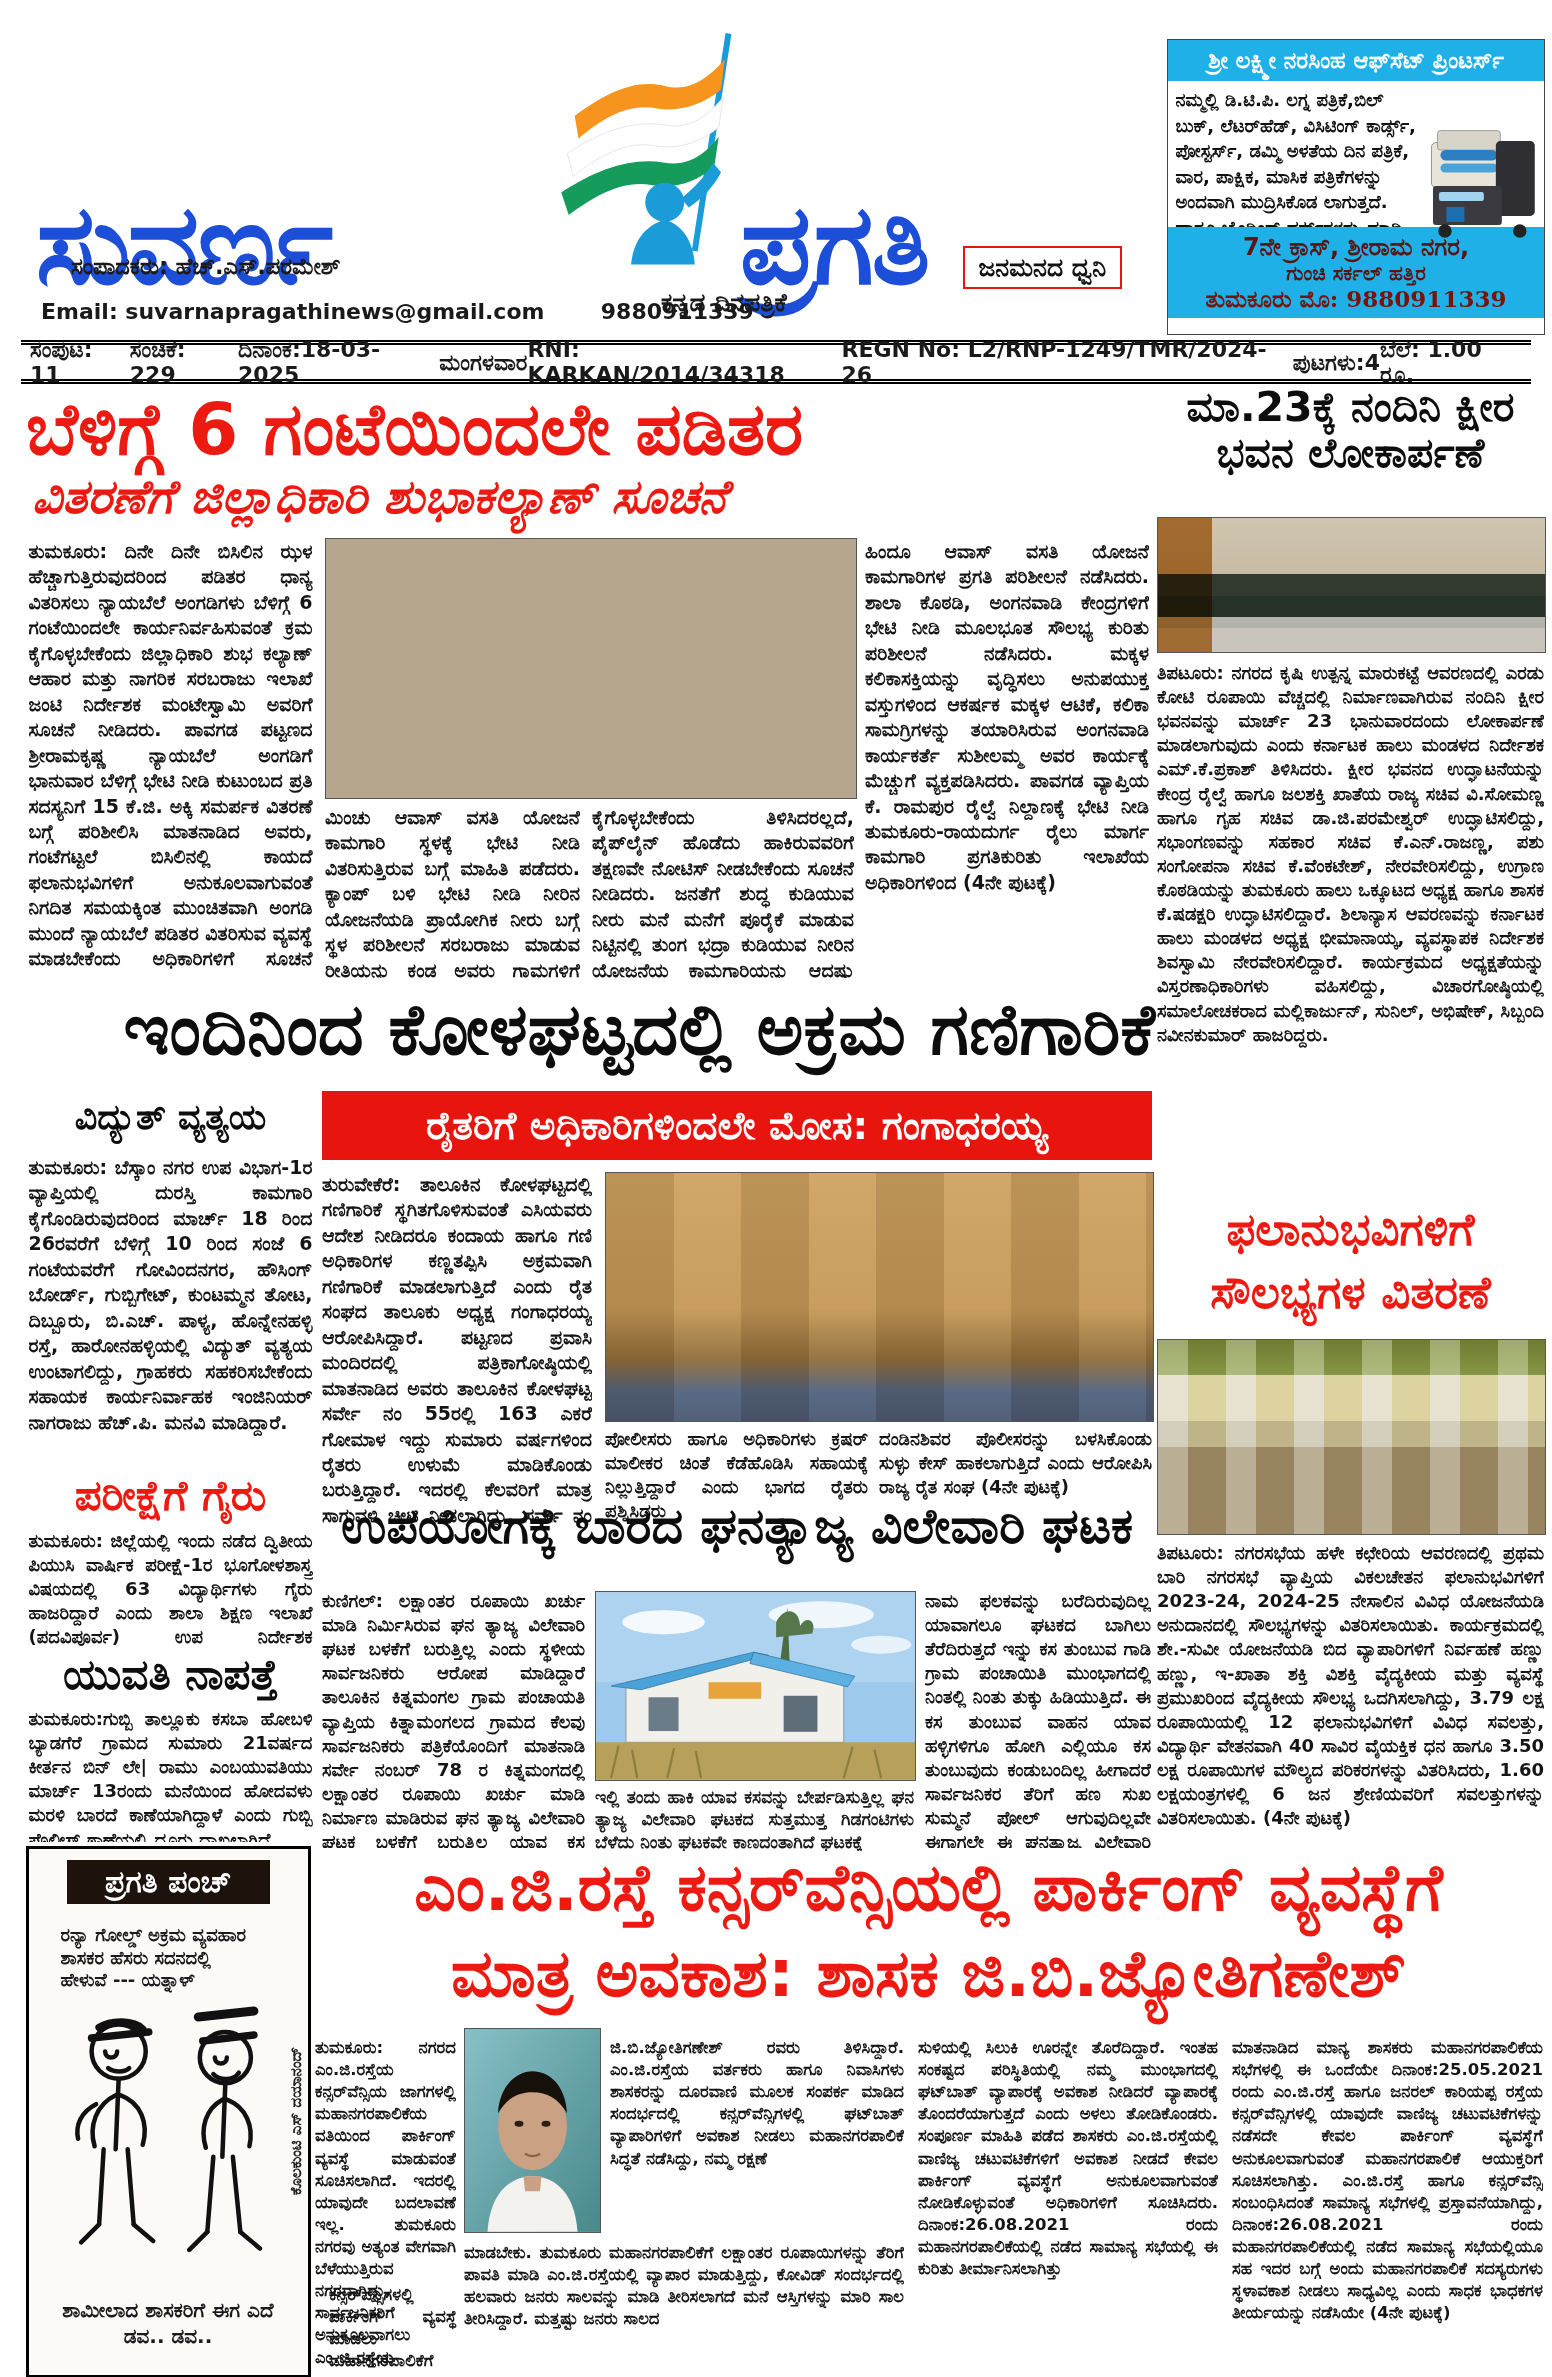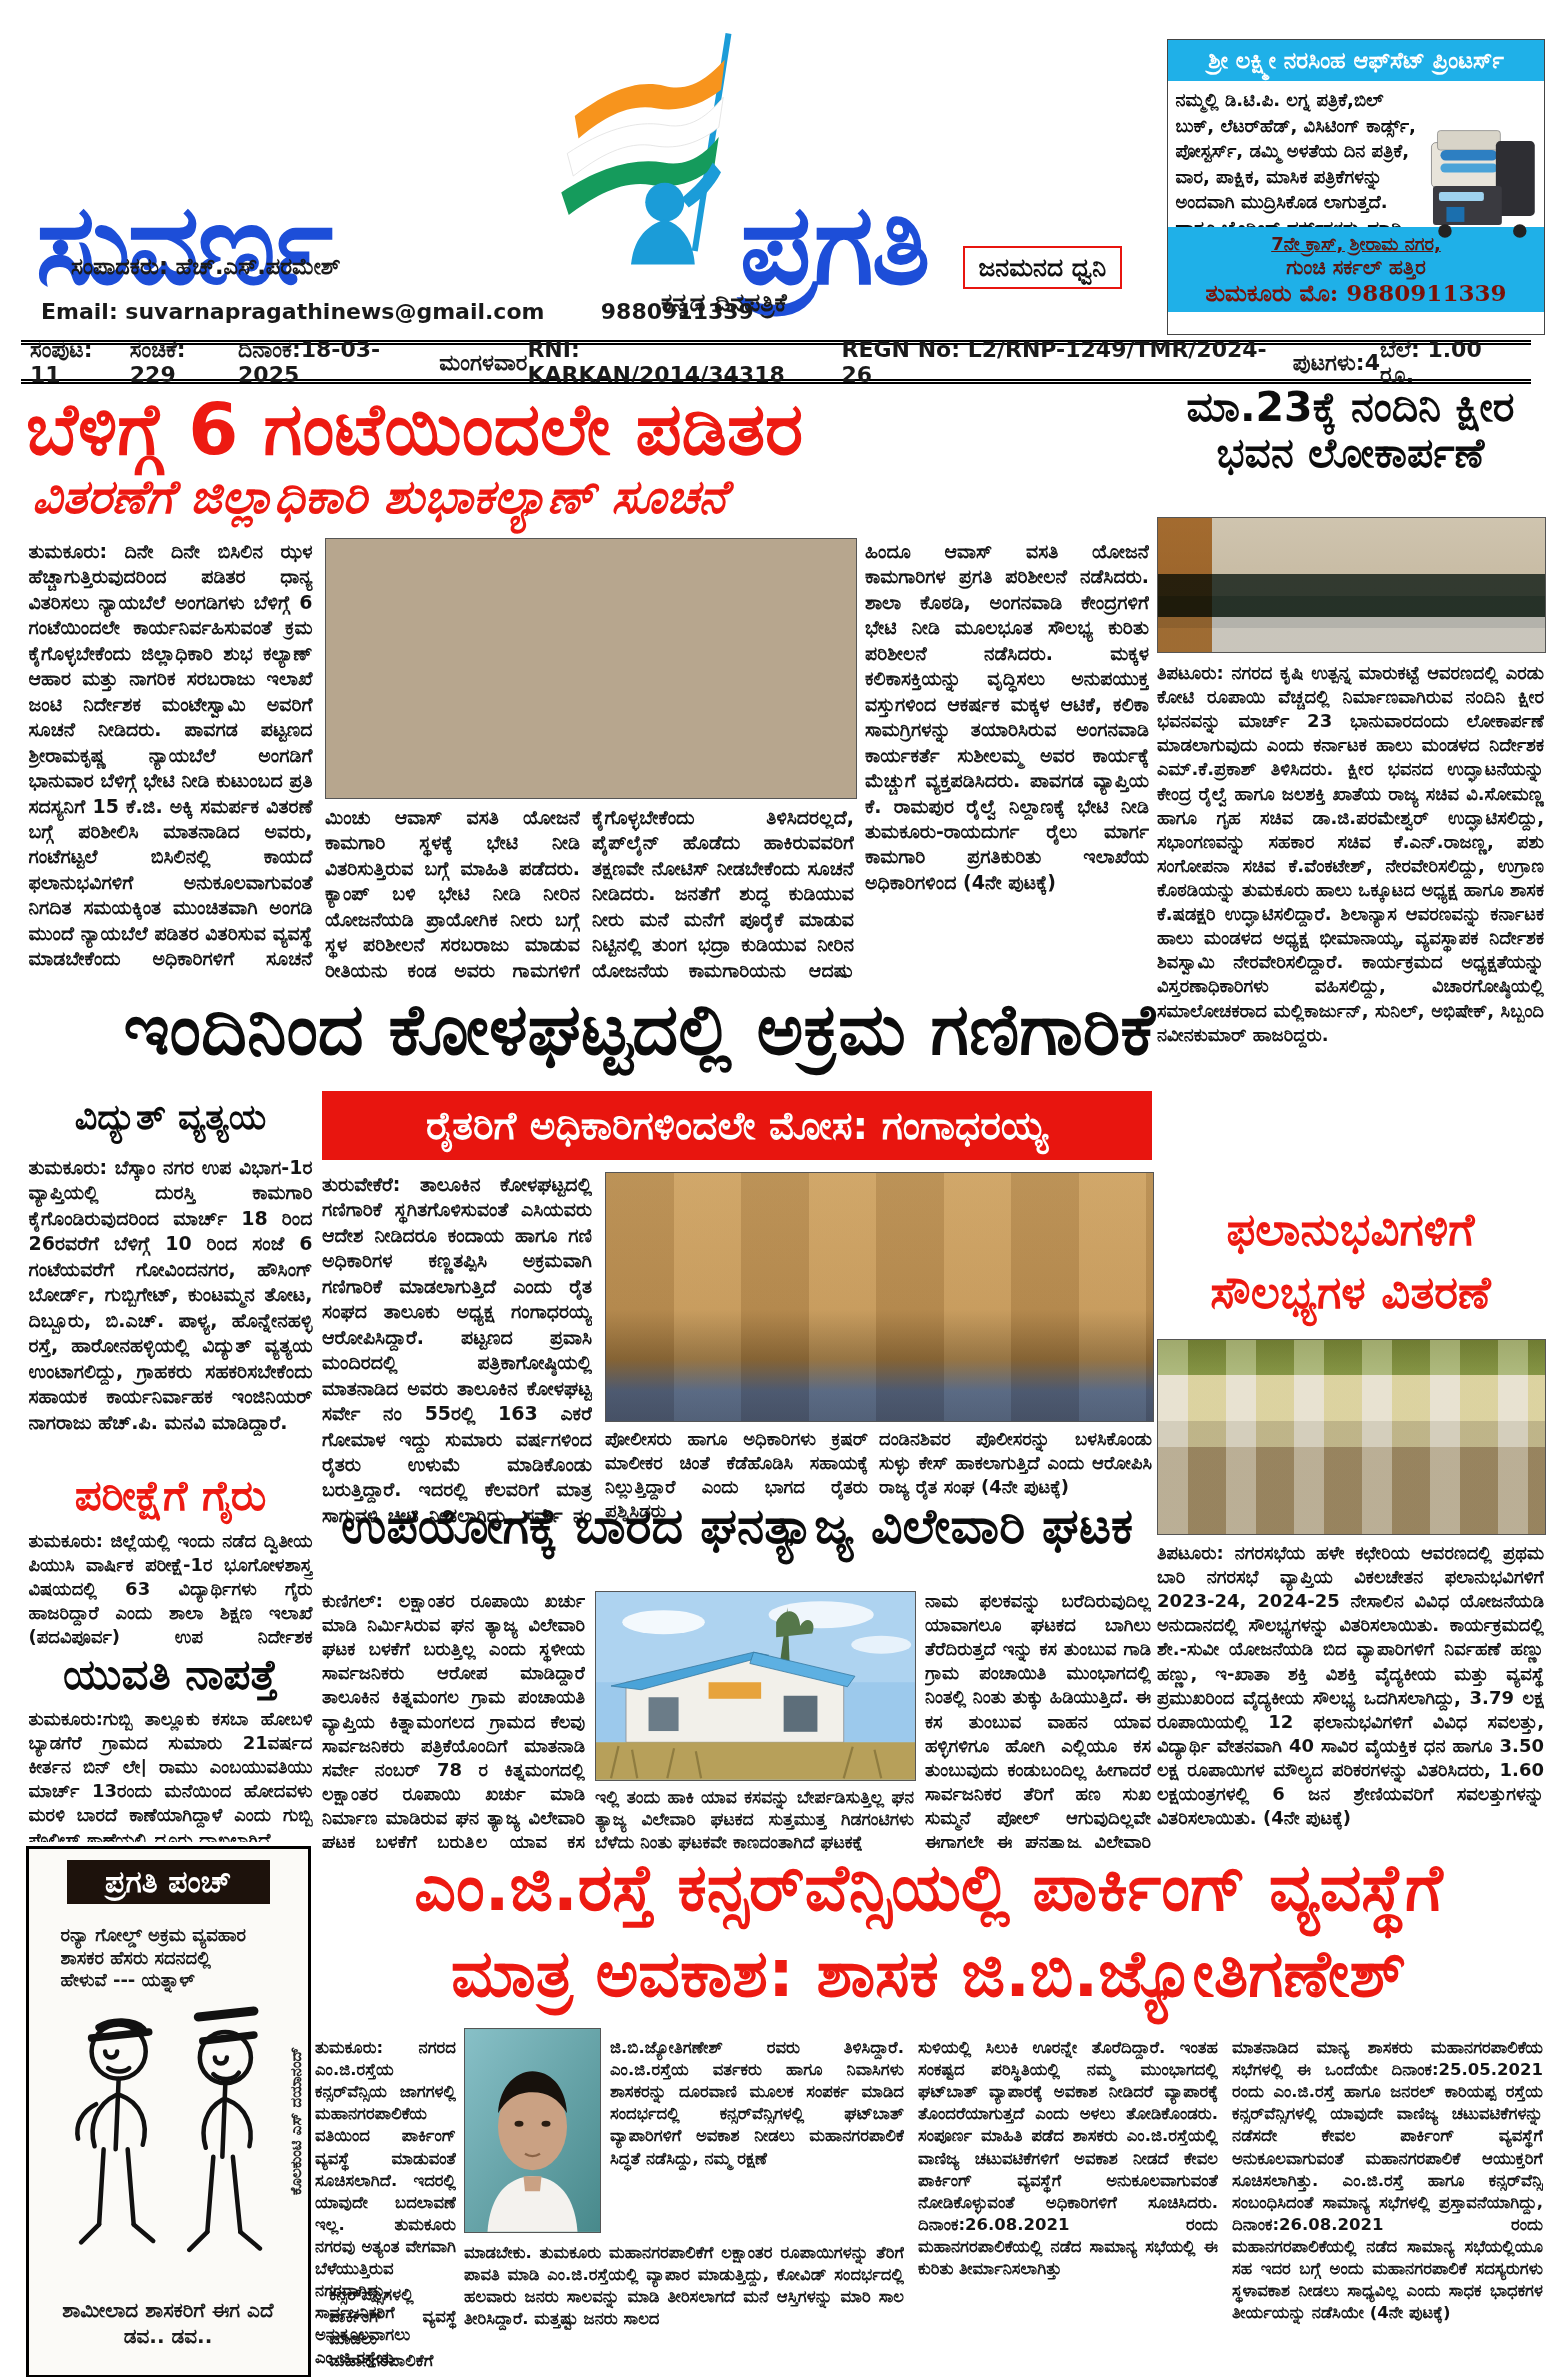--- a/index.html
+++ b/index.html
@@ -12,21 +12,21 @@
   .abs{position:absolute;}
   .masthead-title{font-weight:900;color:#1d4ed8;font-size:111px;line-height:1;letter-spacing:-2.3px;white-space:nowrap;}
   .editor-line{font-size:22.5px;font-weight:bold;text-align:right;}
   .email-line{font-size:22px;font-weight:bold;}
   .tagline-box{border:2.3px solid #e8150f;padding:4.5px 13.5px;font-size:25px;font-weight:bold;color:#111;background:#fff;}
   .subtitle{font-size:25px;font-weight:bold;}
   .ad-box{border:1.5px solid #444;background:#fff;}
   .ad-head{background:#1fb0e8;color:#fff;font-size:22.5px;font-weight:bold;text-align:center;line-height:41px;height:41px;overflow:hidden;}
   .ad-body{padding:6px 7.5px;font-size:18px;font-weight:bold;line-height:1.42;color:#111;text-align:left;overflow:hidden;height:134px;}
   .ad-foot{background:#1fb0e8;text-align:center;padding:6px 3px 4.5px 3px;color:#5a1510;font-weight:bold;}
-  .ad-foot .l1{font-size:18px;text-decoration:underline;}
+  .ad-foot .l1{font-size:24px;}
   .ad-foot .l2{font-size:20px;}
   .ad-foot .l3{font-size:23px;color:#7a1208;font-family:"DejaVu Serif","Liberation Serif",serif;}
   .dateline{
     border-top:5.3px double #000;border-bottom:5.3px double #000;
     display:flex;align-items:center;justify-content:space-between;
     font-size:22px;font-weight:bold;padding:0 9px;box-sizing:border-box;
   }
   .headline-red{color:#ed1a12;font-weight:900;line-height:1.05;}
   .headline-black{color:#0d0d0d;font-weight:900;line-height:1.12;}
   .bodytext{font-size:19px;line-height:1.34;text-align:justify;font-weight:bold;color:#151515;overflow:hidden;}

